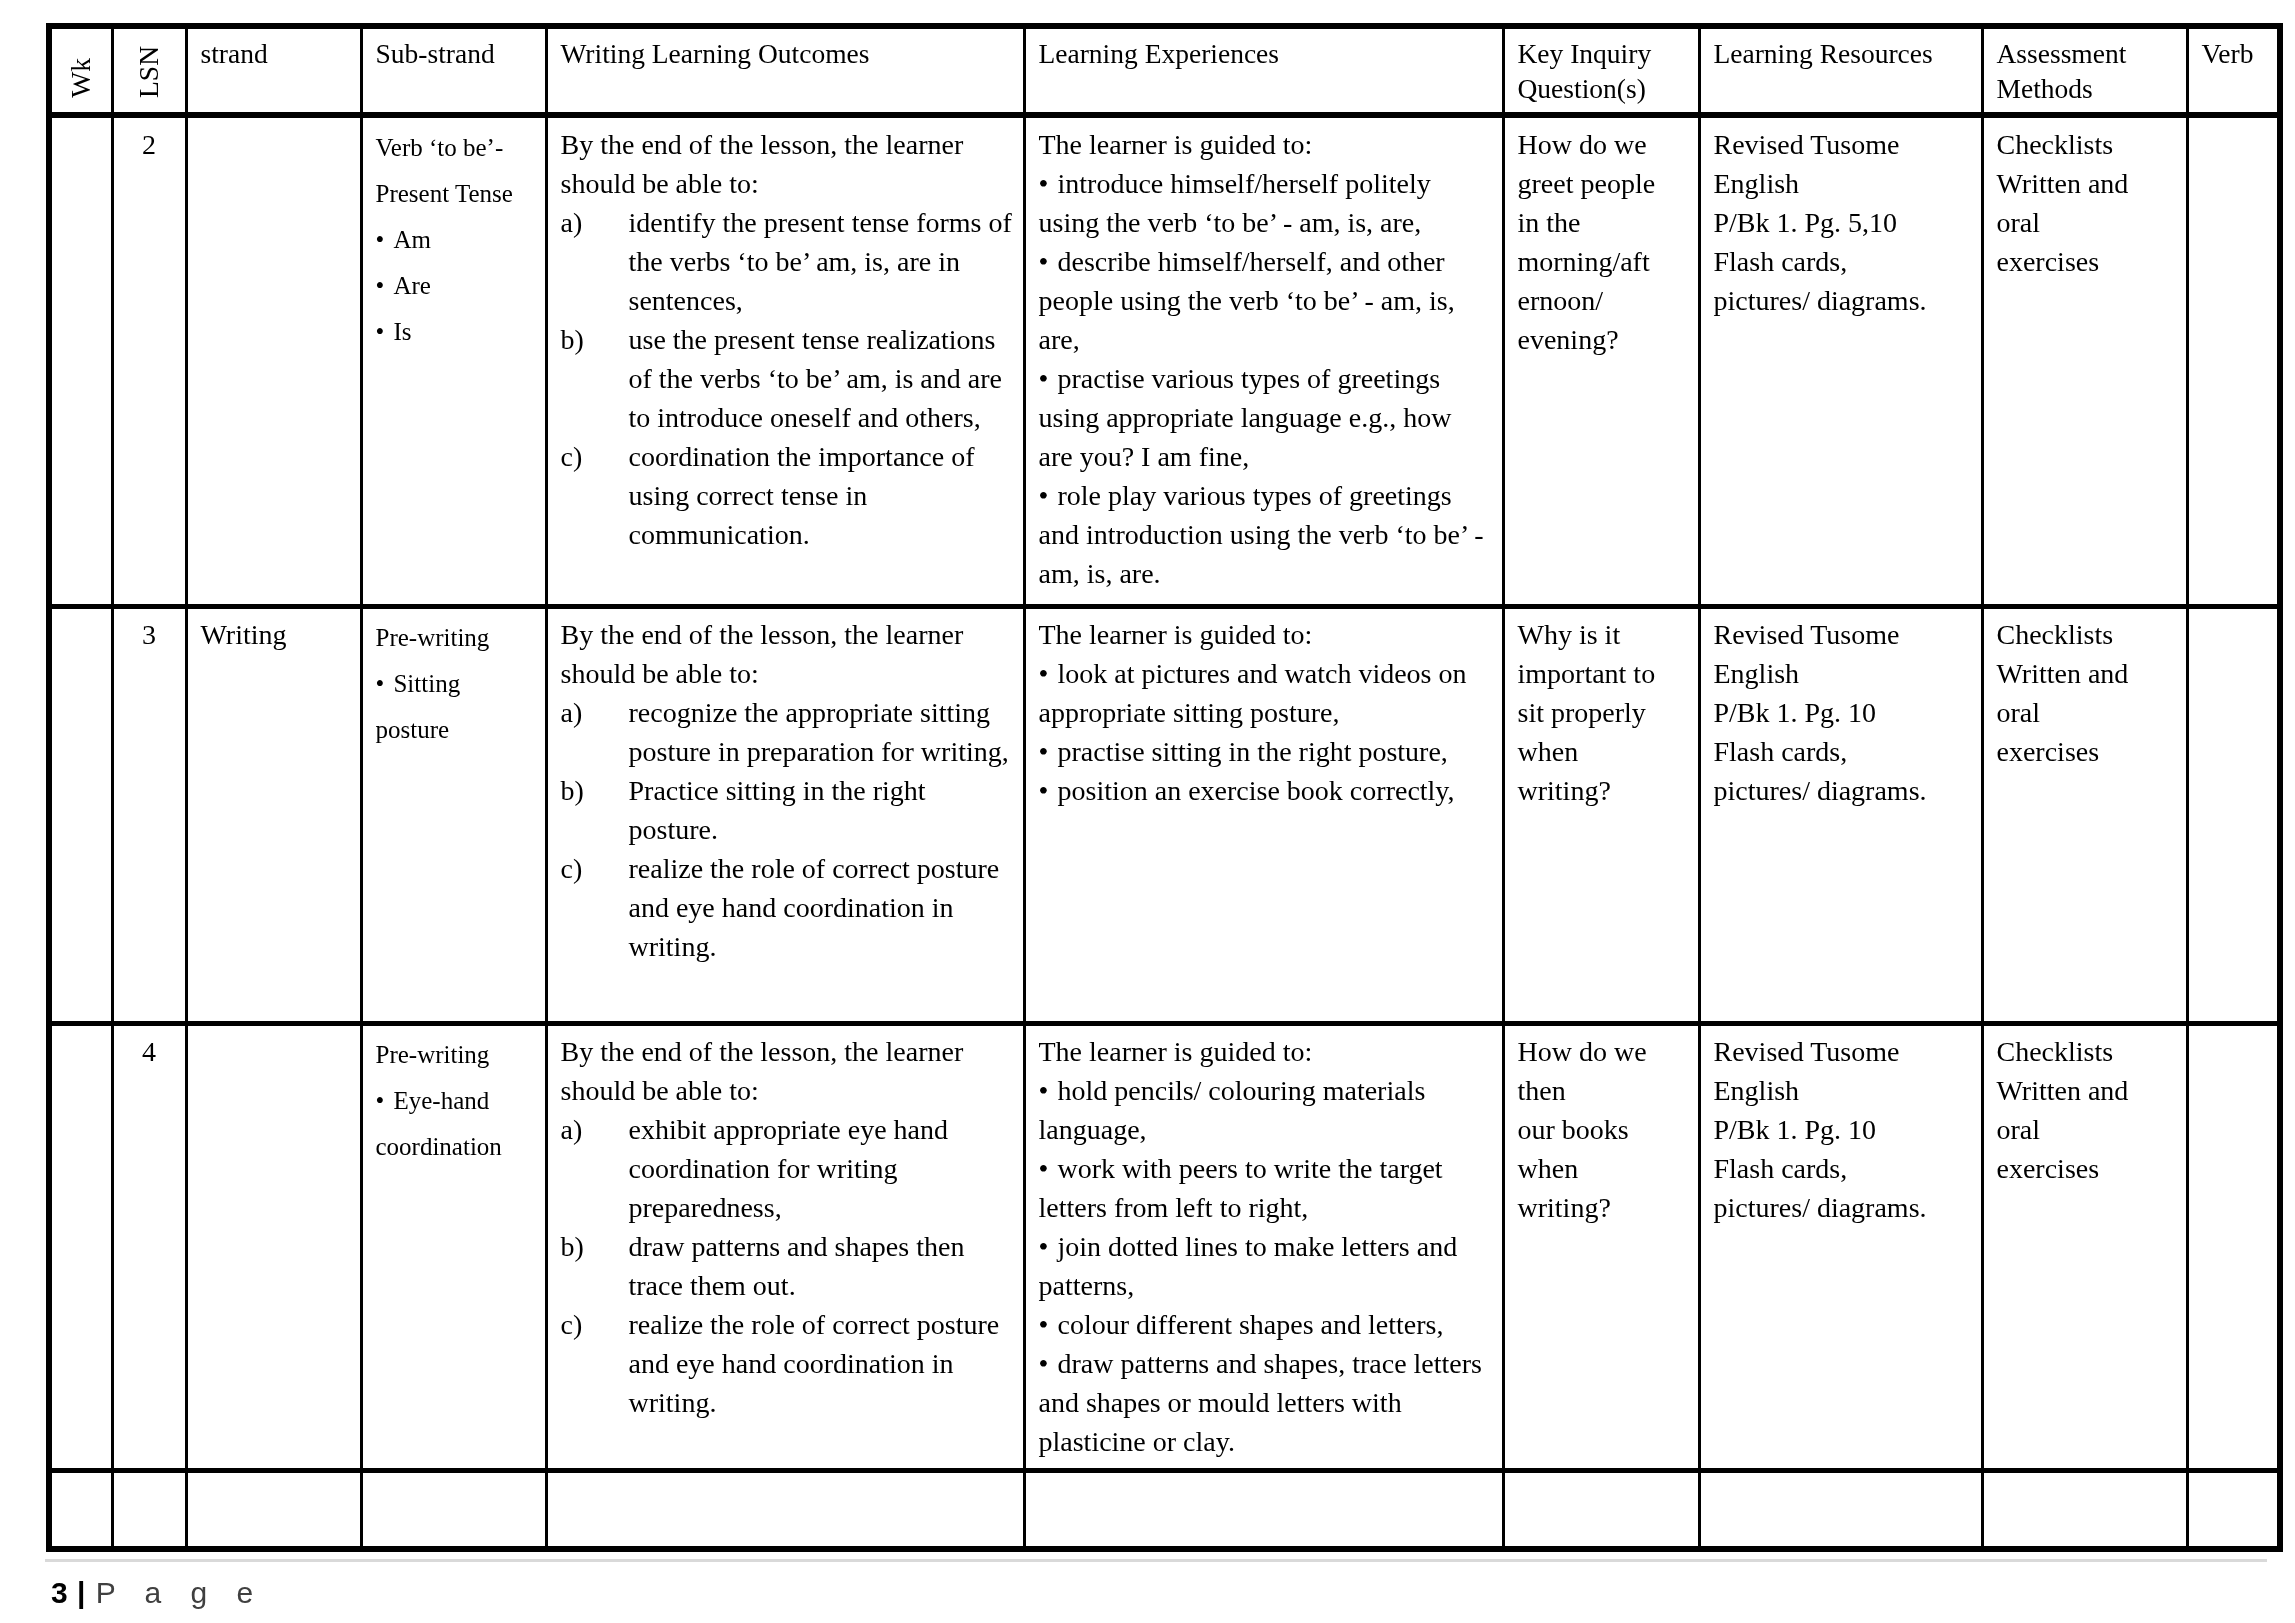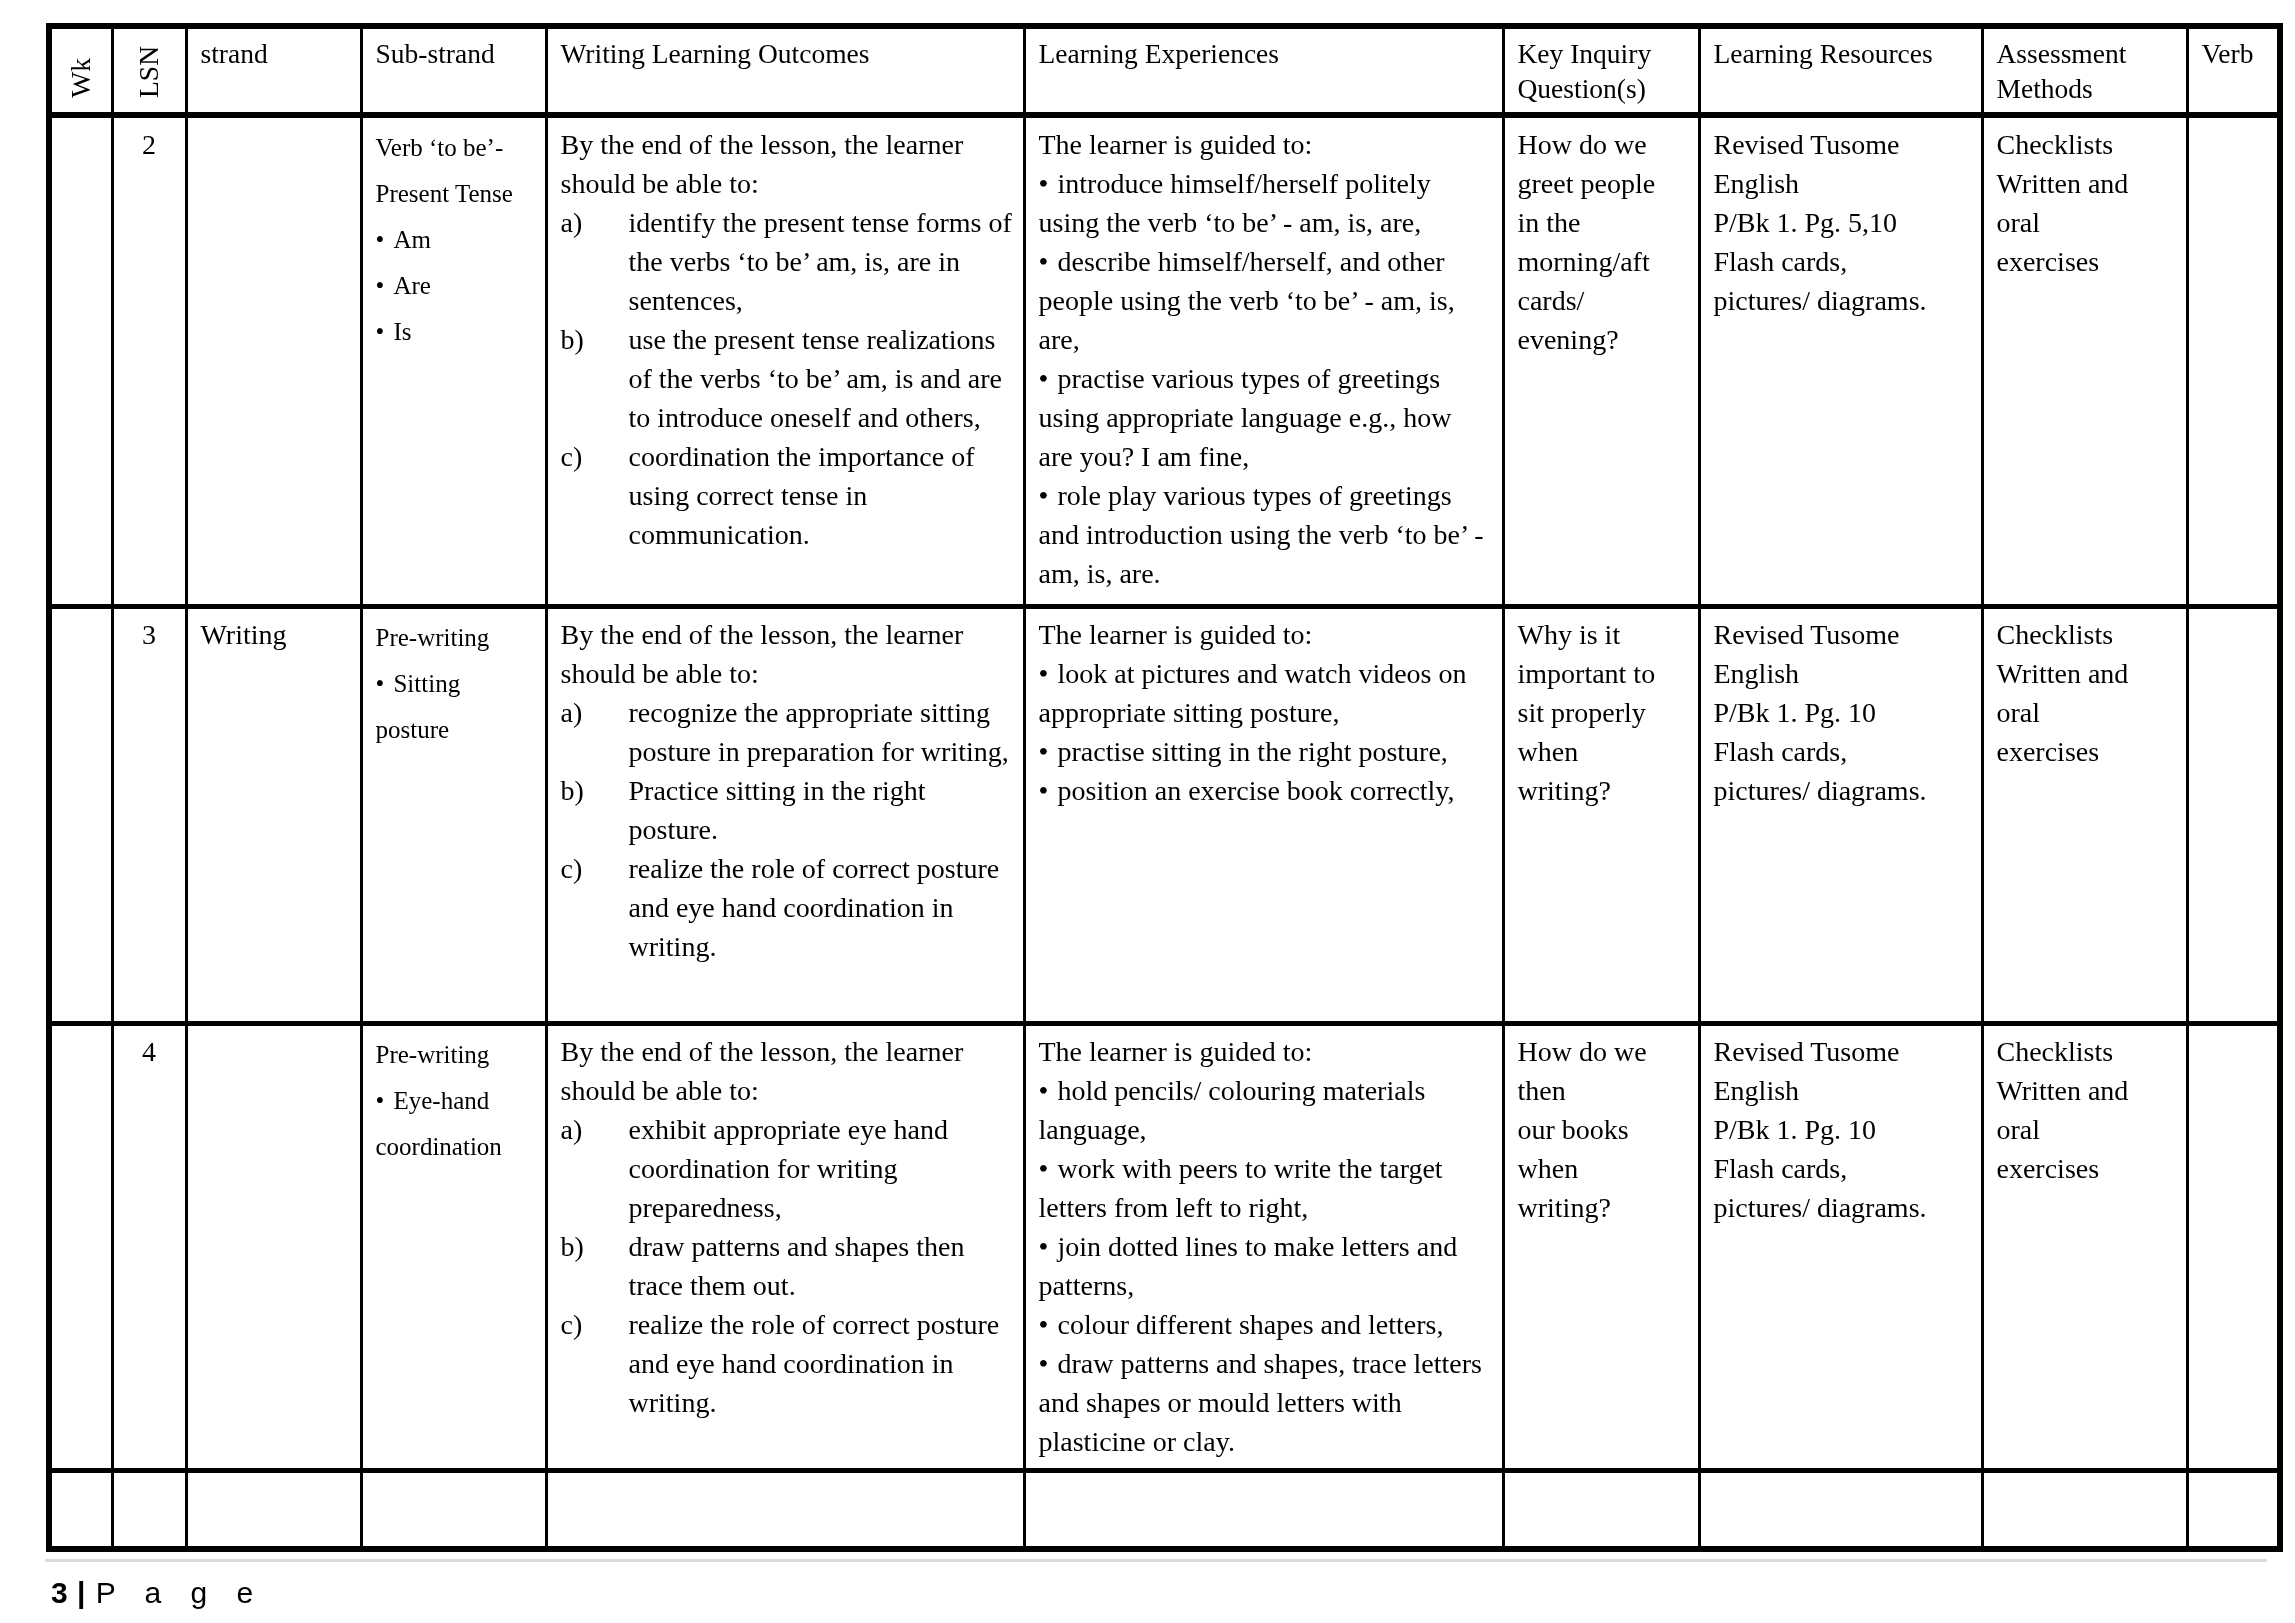--- a/index.html
+++ b/index.html
@@ -67,21 +67,21 @@
   .footer {
     position: absolute;
     left: 51px; top: 1574px;
     font-family: "Liberation Sans", sans-serif;
     font-size: 30px;
     line-height: 37px;
     color: #000;
   }
   .pg-num { font-weight: bold; }
   .pg-sep { font-weight: bold; margin: 0 10.5px 0 9.2px; }
-  .pg-label { color: #000000; letter-spacing: 10.5px; }
+  .pg-label { color: #404040; letter-spacing: 10.5px; }
 </style>
 </head>
 <body>
 
 <table class="scheme">
   <colgroup>
     <col style="width:63px">
       <col style="width:74px">
       <col style="width:175px">
       <col style="width:185px">
@@ -153,21 +153,21 @@
             <div class="exp-line"><span class="bullet">•</span><span>role play various types of greetings and introduction using the verb ‘to be’ - am, is, are.</span></div>
           </div>
       </td>
       <td>
         <div>
 
         <div class="line">How do we</div>
             <div class="line">greet people</div>
             <div class="line">in the</div>
             <div class="line">morning/aft</div>
-            <div class="line">cards/</div>
+            <div class="line">ernoon/</div>
             <div class="line">evening?</div>
           </div>
       </td>
       <td>
         <div>
 
         <div class="line">Revised Tusome</div>
             <div class="line">English</div>
             <div class="line">P/Bk 1. Pg. 5,10</div>
             <div class="line">Flash cards,</div>

